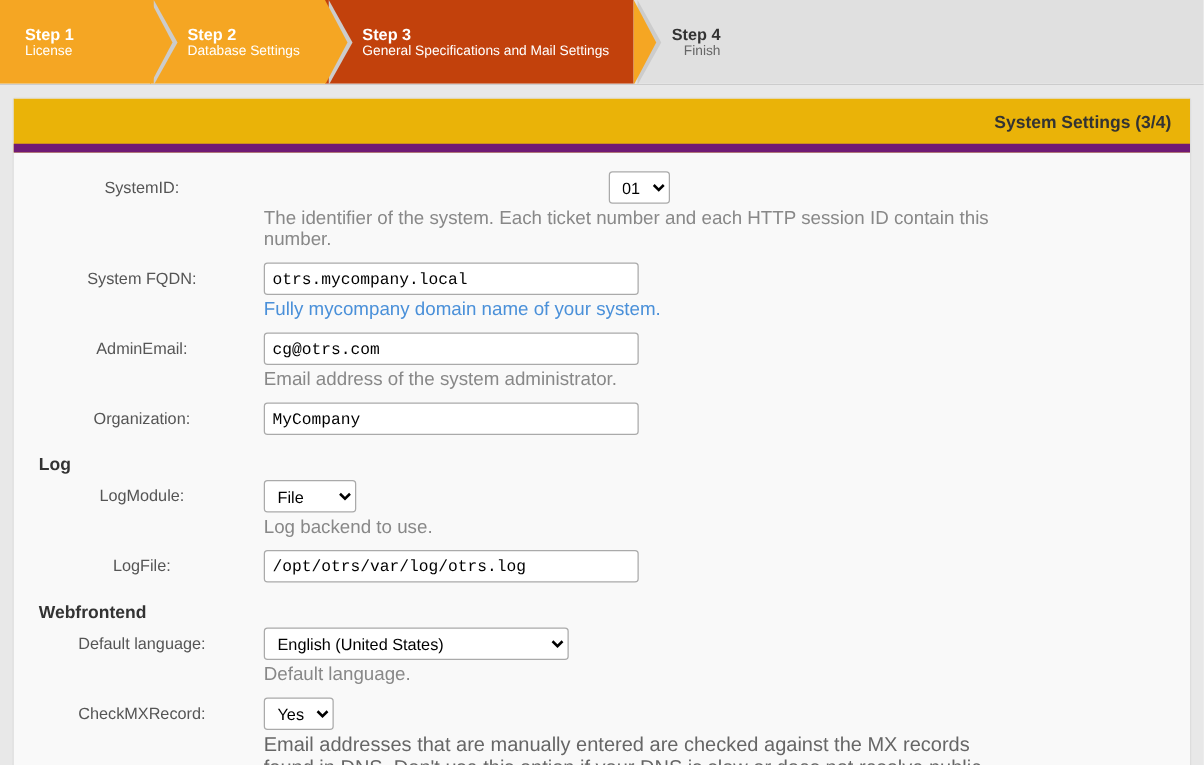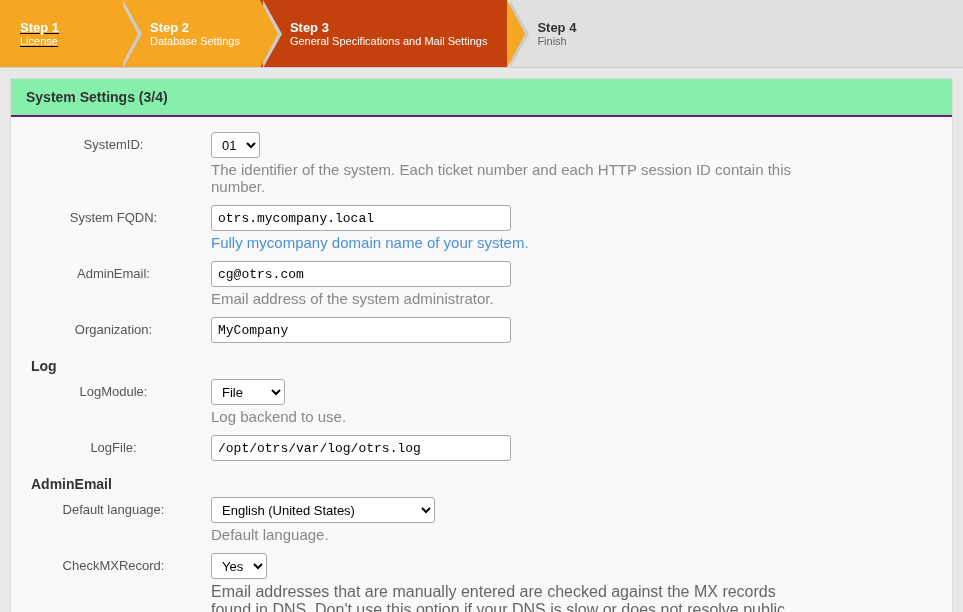--- a/index.html
+++ b/index.html
@@ -74,21 +74,20 @@
       width: 0;
       height: 0;
       border-top: 34px solid transparent;
       border-bottom: 34px solid transparent;
       border-left: 19px solid #ccc;
       z-index: 1;
     }
 
     .wizard-step:first-child {
       padding-left: 20px;
-      text-decoration: underline;
     }
 
     .step-content {
       display: flex;
       flex-direction: column;
     }
 
     .step-number {
       font-size: 13px;
       font-weight: bold;
@@ -106,42 +105,44 @@
     }
 
     .wizard-step.active .step-label,
     .wizard-step.completed .step-label {
       color: #fff;
     }
 
     
     .wizard-step.last-step {
       flex: 1;
+      text-align: right;
     }
 
     .wizard-step.last-step::after,
     .wizard-step.last-step::before {
       display: none;
     }
 
     
     .main-content {
       background: #f9f9f9;
       margin: 10px;
       border: 1px solid #ddd;
       border-radius: 2px;
     }
 
     .section-title {
       padding: 10px 15px;
       font-size: 14px;
       font-weight: bold;
       color: #333;
-      border-bottom: 2px solid #701a75;
-      background: #86efac;
+      border-bottom: 7px solid #701a75;
+      background: #eab308;
+      text-align: right;
     }
 
     .form-body {
       padding: 15px 20px;
     }
 
     .form-row {
       display: flex;
       align-items: flex-start;
       margin-bottom: 10px;
@@ -211,20 +212,21 @@
       border-radius: 3px;
       font-size: 13px;
       cursor: pointer;
       color: #333;
     }
 
     .system-id-wrap {
       display: flex;
       align-items: center;
       gap: 5px;
+      justify-content: center;
     }
 
     .log-section-label {
       width: 180px;
       text-align: left;
       padding-left: 0;
       font-weight: bold;
       font-size: 14px;
       color: #333;
       padding-top: 5px;
@@ -341,27 +343,27 @@
     </div>
 
     <div class="form-row">
       <div class="form-label">LogFile:</div>
       <div class="form-control-wrap">
         <input class="form-input wide" type="text" value="/opt/otrs/var/log/otrs.log" style="">
       </div>
     </div>
 
     <div class="section-group-row">
-      <div class="webfrontend-label">AdminEmail</div>
+      <div class="webfrontend-label">Webfrontend</div>
     </div>
 
     <div class="form-row">
       <div class="form-label">Default language:</div>
       <div class="form-control-wrap">
-        <select class="form-select" style="width:224px;">
+        <select class="form-select" style="width:244px;">
           <option>English (United States)</option>
           <option>German</option>
           <option>French</option>
           <option>Spanish</option>
         </select>
         <div class="form-hint">Default language.</div>
       </div>
     </div>
 
     <div class="form-row">

